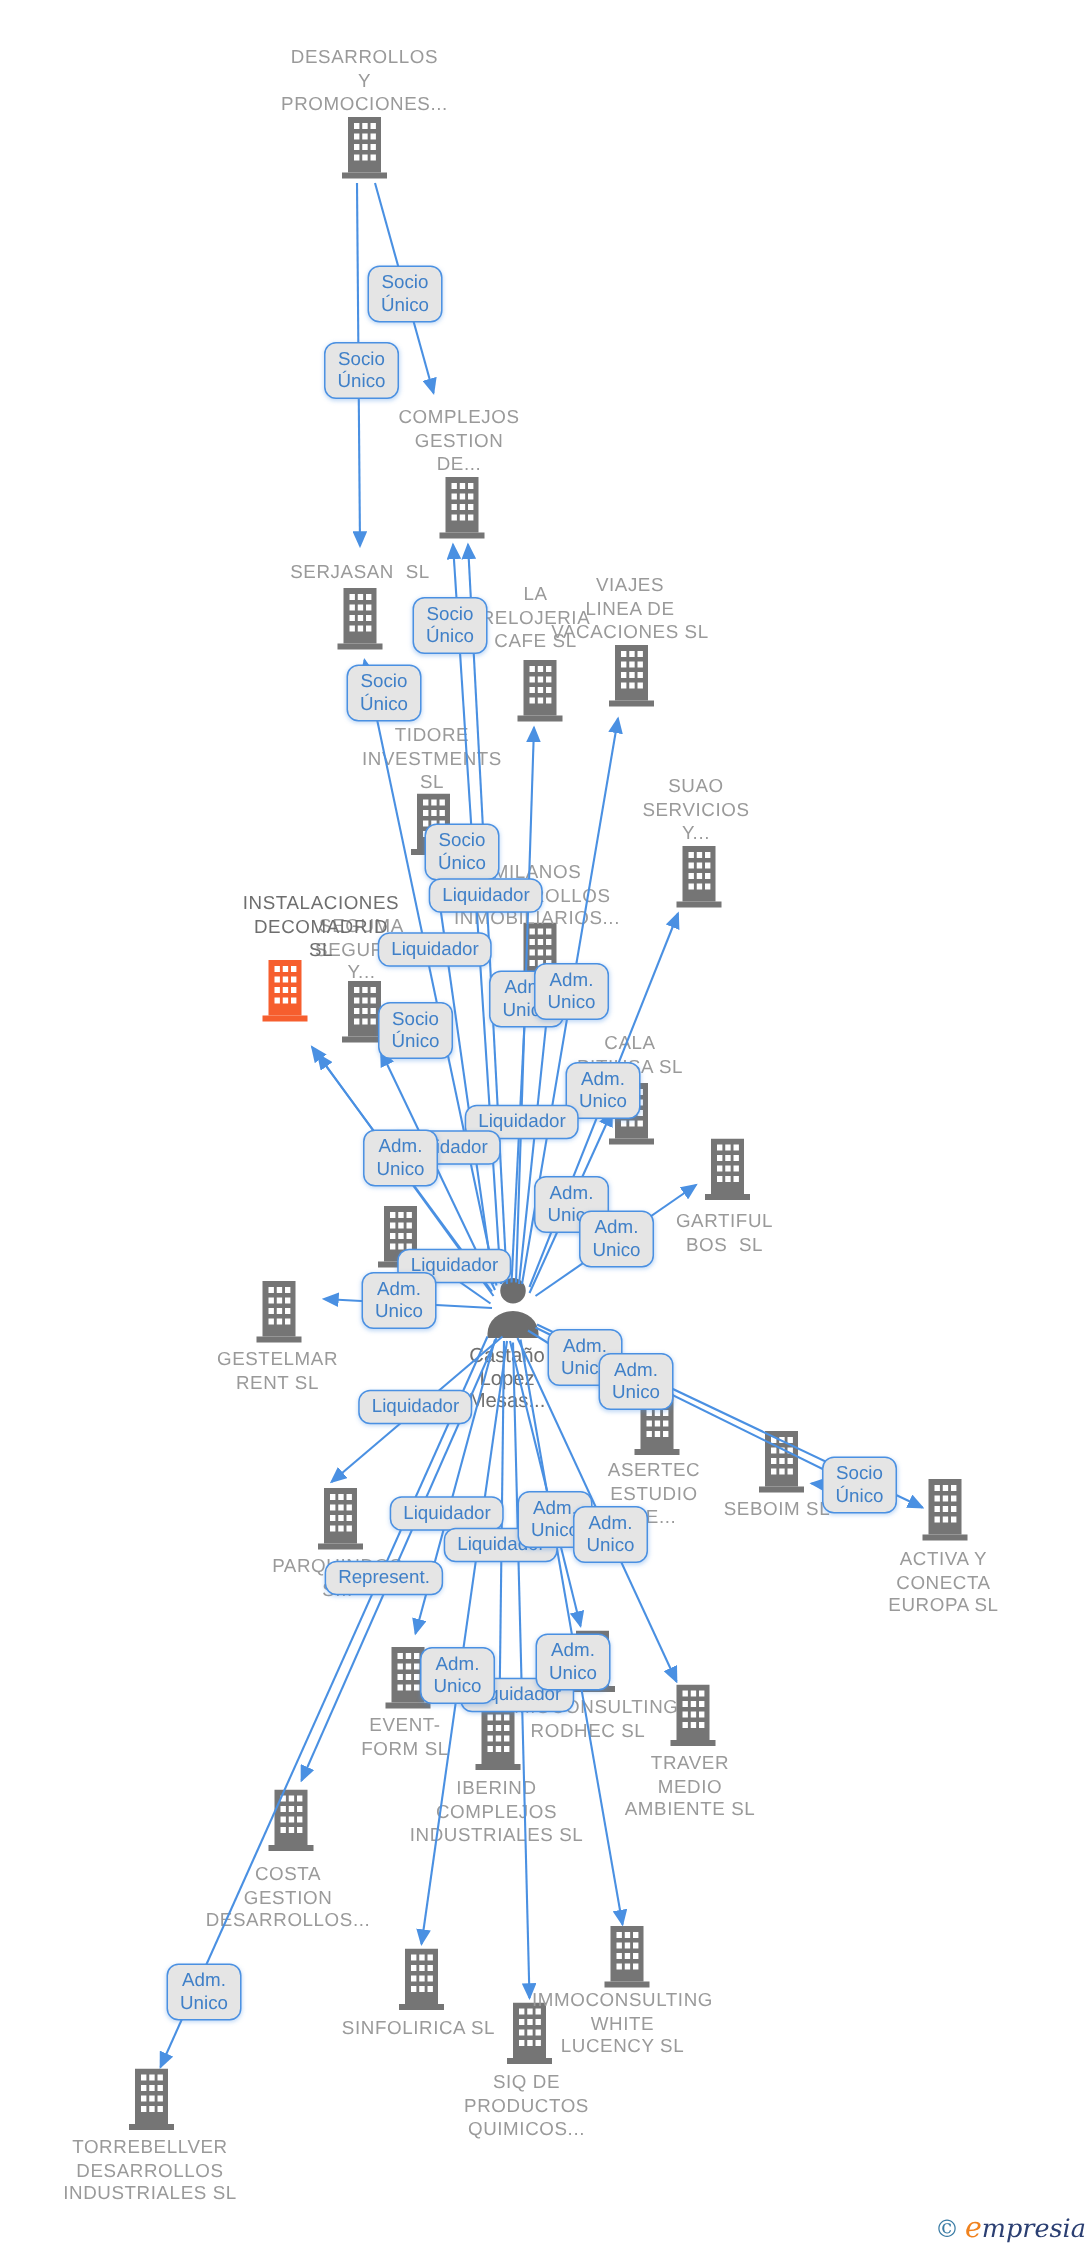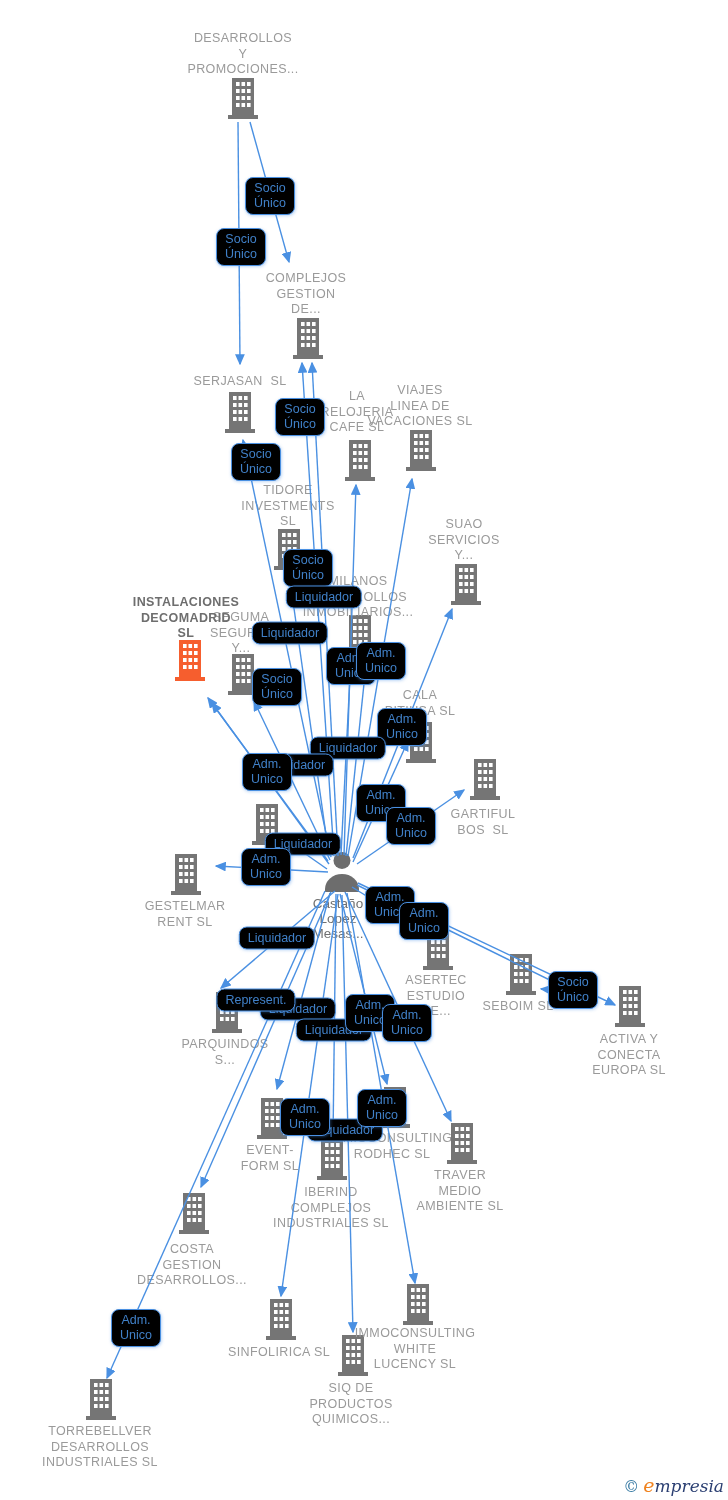--- a/index.html
+++ b/index.html
@@ -9,28 +9,28 @@
   }
   #edges-svg{position:absolute;left:0;top:0;z-index:2;pointer-events:none;}
   #nodes{position:absolute;left:0;top:0;width:100%;height:100%;z-index:1;}
   #chips{position:absolute;left:0;top:0;width:100%;height:100%;z-index:3;}
   .b-icon,.p-icon{position:absolute;transform:translate(-50%,-50%);line-height:0;}
   .company-label{
     position:absolute;transform:translateX(-50%);text-align:center;
     font-size:12.5px;line-height:15.5px;letter-spacing:.4px;
     color:var(--company-label,#9a9a9a);white-space:pre;
   }
-  .highlight .company-label{color:var(--company-label-hl,#6e6e6e);font-weight:700;}
+  .highlight .company-label{color:var(--company-label-hl,#6e6e6e);font-weight:400;margin-left:28px;}
   .person-label{
     position:absolute;transform:translateX(-50%);text-align:center;
     font-size:13.5px;line-height:15px;color:#6f6f6f;white-space:nowrap;
   }
   .chip{
     position:absolute;transform:translate(-50%,-50%);
-    background:#000000;border:1.6px solid var(--chip-border,#4a90e2);border-radius:8px;
+    background:#e5e5e5;border:1.6px solid var(--chip-border,#4a90e2);border-radius:8px;
     color:var(--chip-text,#4080c8);font-size:12.5px;line-height:15px;
     padding:3px 8px;text-align:center;white-space:nowrap;
     box-shadow:0 1px 3px rgba(74,144,226,.35);
   }
   #watermark{
     position:absolute;right:4px;top:1474px;z-index:4;
     font-family:"DejaVu Serif","Liberation Serif",serif;font-style:italic;
     font-size:17px;white-space:nowrap;cursor:pointer;
   }
   #watermark .wm-c{color:var(--wm-c,#3a7ca5);font-style:normal;font-size:16px;margin-right:4px;}
@@ -692,21 +692,21 @@
         <div>Liquidador</div>
       </div>
       <div class="chip" style="left: 370px; top: 1013px;">
         <div>Adm.</div>
         <div>Unico</div>
       </div>
       <div class="chip" style="left: 407px; top: 1023px;">
         <div>Adm.</div>
         <div>Unico</div>
       </div>
-      <div class="chip" style="left: 256px; top: 1000px;">
+      <div class="chip" style="left: 256px; top: 1052px;">
         <div>Represent.</div>
       </div>
       <div class="chip" style="left: 573px; top: 990px;">
         <div>Socio</div>
         <div>Único</div>
       </div>
       <div class="chip" style="left: 345px; top: 1130px;">
         <div>Liquidador</div>
       </div>
       <div class="chip" style="left: 305px; top: 1117px;">

